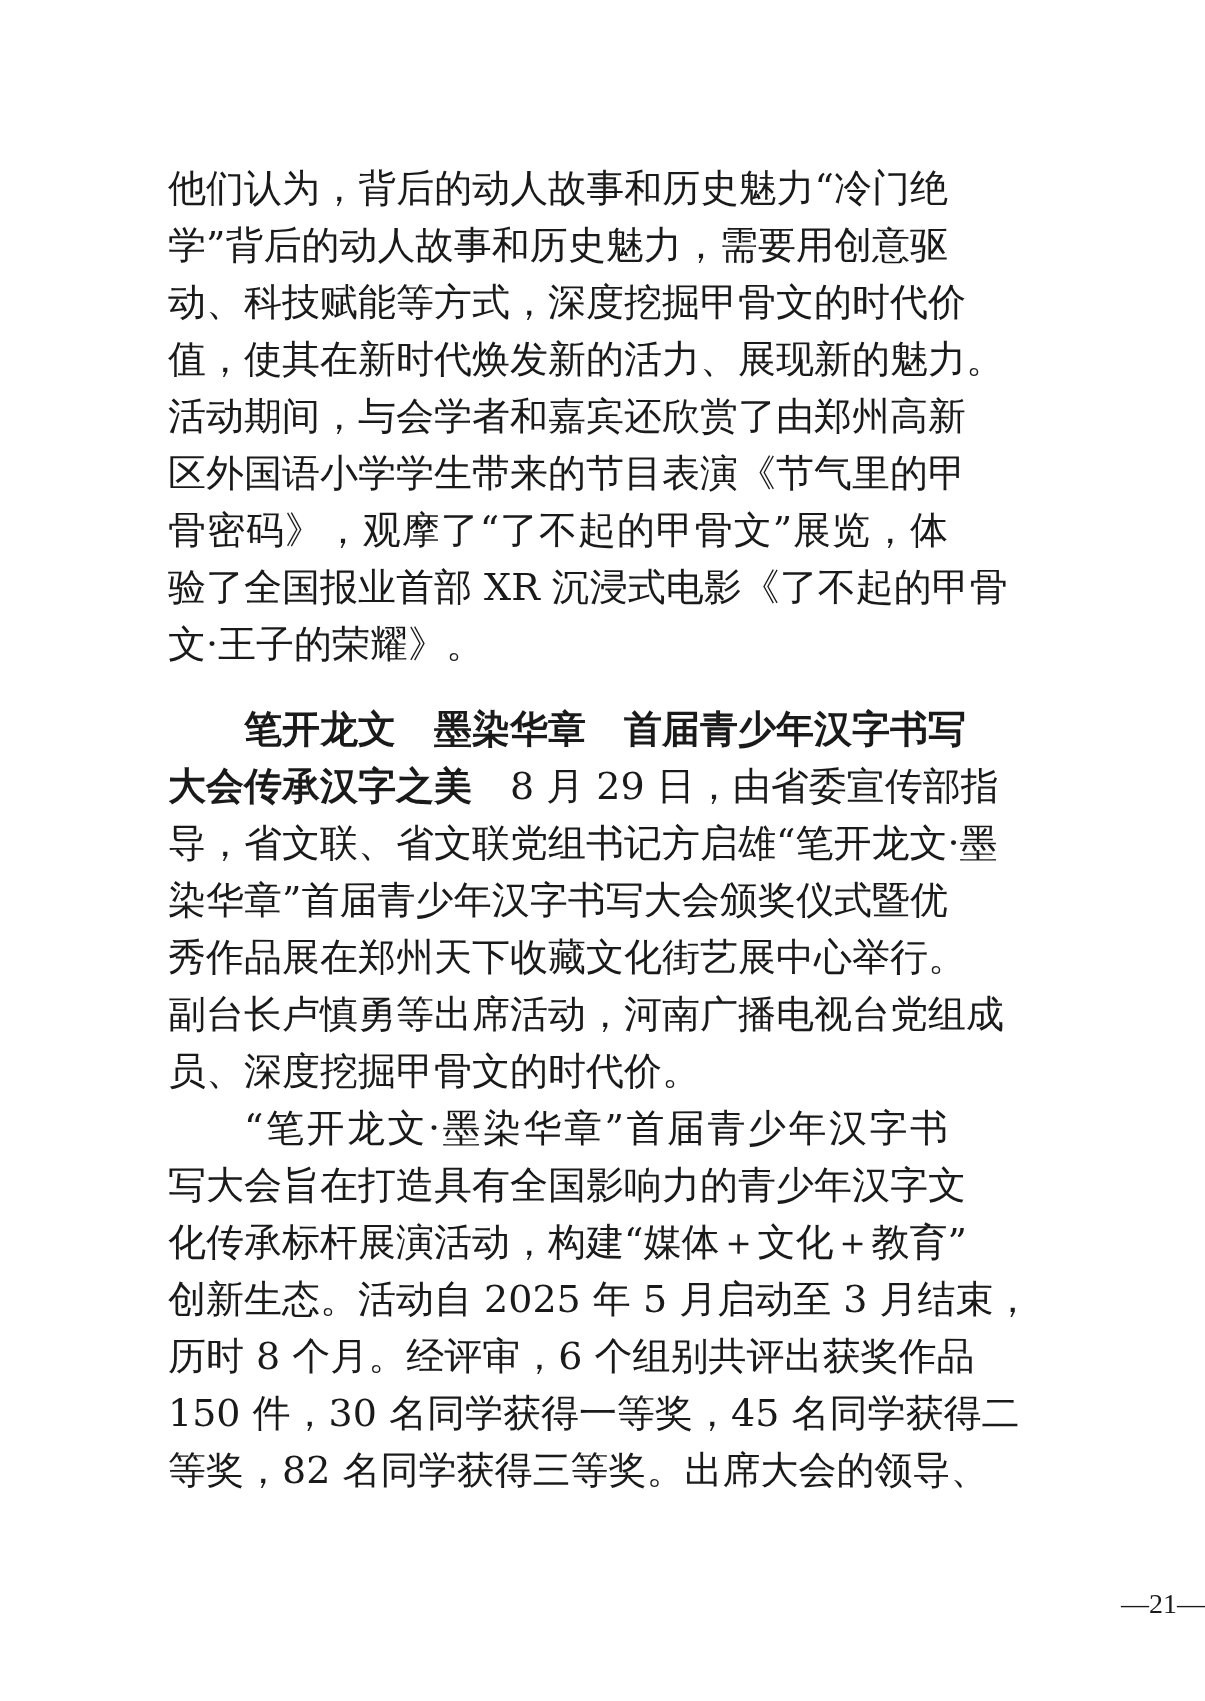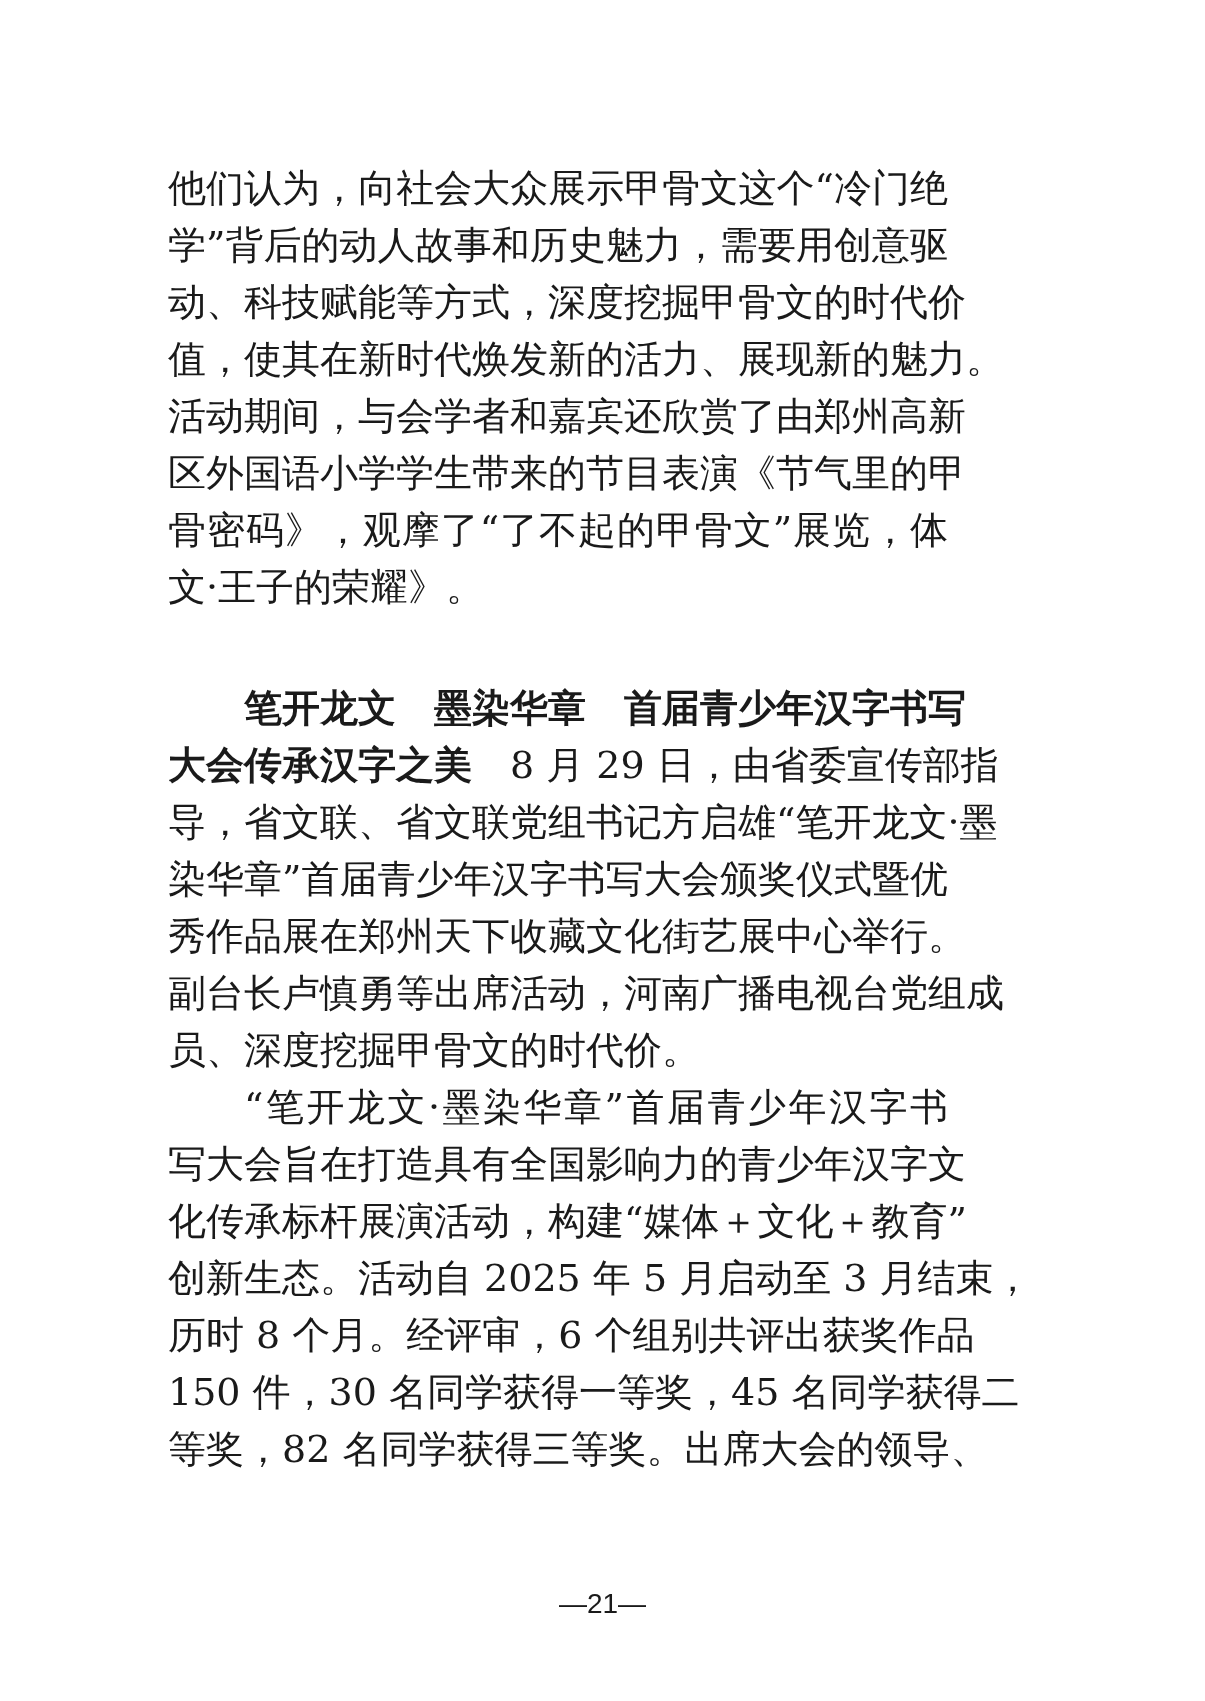--- a/index.html
+++ b/index.html
@@ -34,49 +34,51 @@
       white-space: nowrap;
       text-align: justify;
       text-align-last: justify;
       letter-spacing: 0px;
     }
     .line.last {
       text-align-last: left;
     }
     .line.indent {
       padding-left: 76px;
+      margin-top: 21px;
     }
     .bold {
       font-family: "DejaVu Sans", "Liberation Sans", sans-serif;
       font-weight: bold;
     }
     .page-number {
       position: absolute;
       top: 1588px;
       left: 0;
       width: 1205px;
-      text-align: center;
+      text-align: right;
       font-size: 28px;
-      font-family: Liberation Sans, sans-serif;
+      font-family: Liberation Serif, serif;
       color: #1a1a1a;
     }
   </style>
 </head>
 <body>
 
 <div class="page">
 
   <div class="block" style="top:160px;">
-    <div class="line">他们认为，向社会大众展示甲骨文这个“冷门绝</div>
+    <div class="line">他们认为，背后的动人故事和历史魅力“冷门绝</div>
     <div class="line">学”背后的动人故事和历史魅力，需要用创意驱</div>
     <div class="line">动、科技赋能等方式，深度挖掘甲骨文的时代价</div>
     <div class="line">值，使其在新时代焕发新的活力、展现新的魅力。</div>
     <div class="line">活动期间，与会学者和嘉宾还欣赏了由郑州高新</div>
     <div class="line">区外国语小学学生带来的节目表演《节气里的甲</div>
     <div class="line">骨密码》，观摩了“了不起的甲骨文”展览，体</div>
+    <div class="line">验了全国报业首部 XR 沉浸式电影《了不起的甲骨</div>
     <div class="line last">文·王子的荣耀》。</div>
   </div>
 
   <div class="block" style="top:680px;">
     <div class="line indent bold">笔开龙文　墨染华章　首届青少年汉字书写</div>
     <div class="line">
       <span class="bold">大会传承汉字之美</span><span>　8 月 29 日，由省委宣传部指</span>
     </div>
     <div class="line">导，省文联、省文联党组书记方启雄“笔开龙文·墨</div>
     <div class="line">染华章”首届青少年汉字书写大会颁奖仪式暨优</div>

